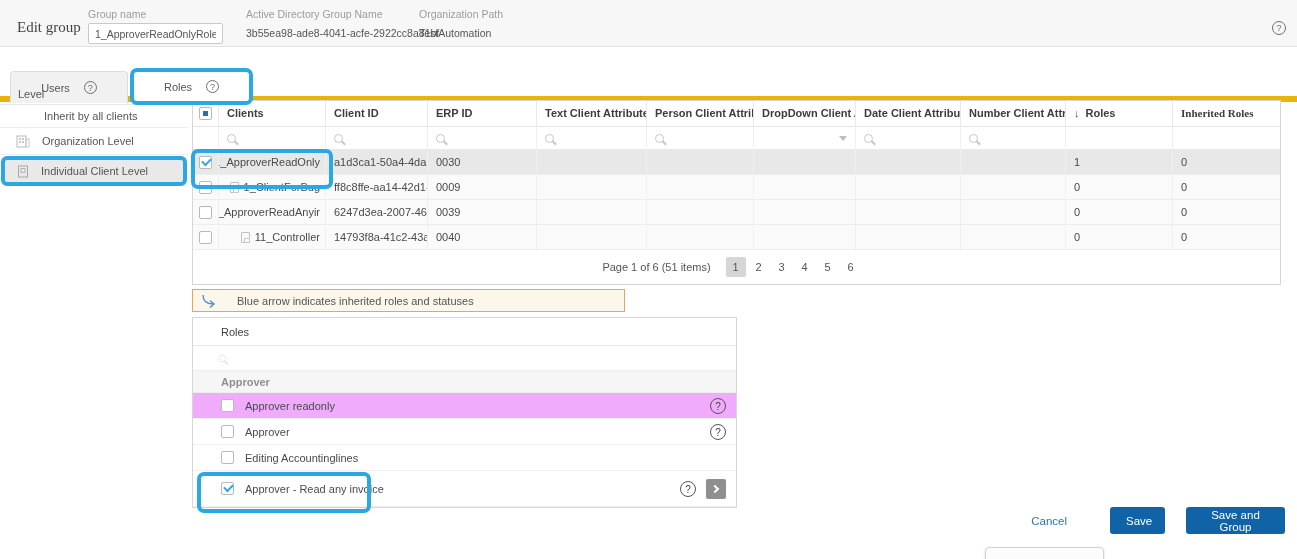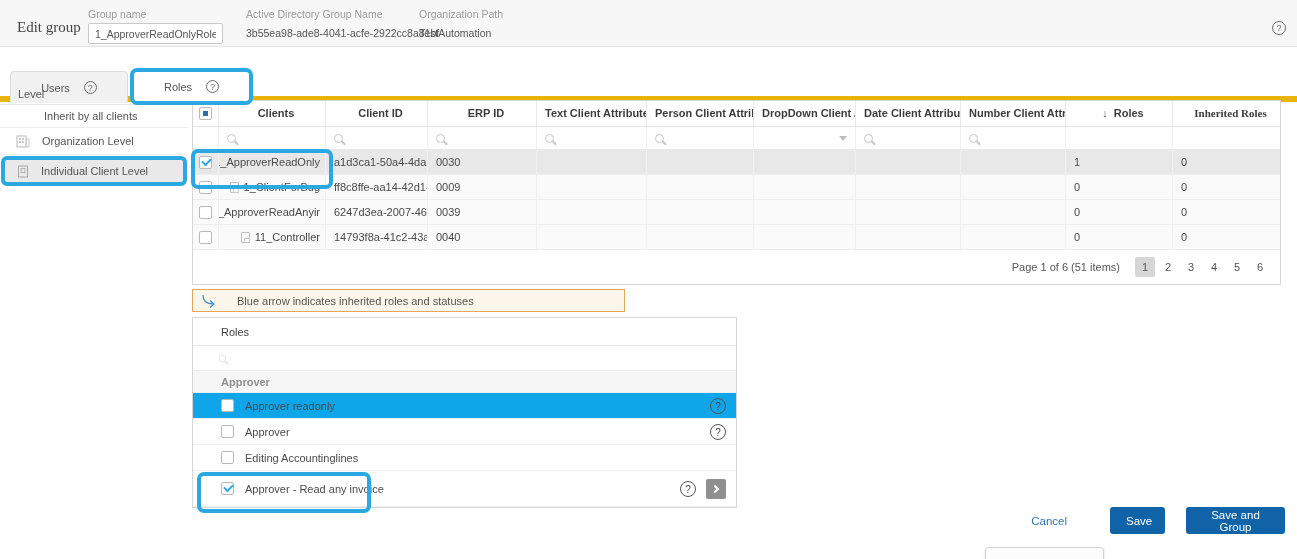--- a/index.html
+++ b/index.html
@@ -41,21 +41,21 @@
   .side-item { display:flex; align-items:center; height:27px; border-bottom:1px solid #ededed;
     padding-left:16px; gap:12px; color:#555; cursor:pointer; }
   .side-item svg { flex:0 0 auto; }
   .side-sub { padding-left:44px; height:23px; }
   .side-item.sel { height:30px; background:#e9e9e9; border:4px solid var(--hl);
     border-radius:6px; margin:1px 1px 0 1px; padding-left:12px; }
 
   
   .grid { position:absolute; left:192px; top:100px; width:1089px; background:#fff;
     border:1px solid #d6d6d6; }
-  .grow { display:grid; grid-template-columns:26px 107px 102px 109px 110px 107px 102px 105px 105px 107px 1fr;text-align:center; }
+  .grow { display:grid; grid-template-columns:26px 107px 102px 109px 110px 107px 102px 105px 105px 107px 1fr; }
   .gh { height:26px; }
   .gh > div { border-right:1px solid #e9e9e9; border-bottom:1px solid #e4e4e4;
     line-height:25px; padding-left:8px; font-weight:bold; color:#3c3c3c; font-size:11px;
     white-space:nowrap; overflow:hidden; }
   .gh > div:last-child { border-right:none;font-family:Liberation Serif, serif; }
   .gf { height:23px; }
   .gf > div { border-right:1px solid #efefef; border-bottom:1px solid #e8e8e8;
     display:flex; align-items:center; padding-left:8px; }
   .gf > div:last-child { border-right:none; }
   .gr { height:25px; background:#fafafa; }
@@ -79,21 +79,21 @@
   .mag { position:relative; width:9px; height:9px; border:1.5px solid #c6c6c6;
     border-radius:50%; display:inline-block; }
   .mag::after { content:""; position:absolute; width:5px; height:1.5px; background:#c6c6c6;
     right:-4px; bottom:-2px; transform:rotate(45deg); }
   .caret { margin-left:auto; margin-right:8px; width:0; height:0;
     border-left:4px solid transparent; border-right:4px solid transparent; border-top:5px solid #bdbdbd; }
   .doc-ico { width:9px; height:11px; border:1px solid #c0c0c0; border-radius:1px; position:relative; flex:0 0 auto; }
   .doc-ico::after { content:""; position:absolute; left:2px; top:5px; width:4px; height:3px; border:1px solid #c9c9c9; }
 
   
-  .pager { height:34px; display:flex; align-items:center; justify-content:flex-end;
+  .pager { height:34px; display:flex; align-items:center; justify-content:center;
     gap:3px; padding-right:10px; color:#555; }
   .pager-summary { margin-right:12px; }
   .pg { min-width:20px; height:20px; line-height:20px; text-align:center; border-radius:2px;
     color:#555; cursor:pointer; padding:0 4px; }
   .pg.cur { background:#d6d6d6; }
 
   
   .hl-row-box { position:absolute; left:-2px; top:48px; width:142px; height:40px;
     border:4px solid var(--hl); border-radius:7px; pointer-events:none; z-index:4; }
 
@@ -107,21 +107,21 @@
     border:1px solid #d6d6d6; }
   .rp-title { height:28px; line-height:28px; padding-left:28px; color:#3e3e3e;
     border-bottom:1px solid #e6e6e6; }
   .rp-filter { height:25px; border-bottom:1px solid #eee; display:flex; align-items:center; padding-left:25px; }
   .rp-filter .mag { border-color:#e0e0e0; transform:scale(.8); }
   .rp-filter .mag::after { background:#e0e0e0; }
   .rp-group { height:22px; line-height:22px; padding-left:28px; background:#f6f6f6;
     font-weight:bold; color:#8f8f8f; border-bottom:1px solid #eee; }
   .role-item { position:relative; display:flex; align-items:center; height:26px;
     padding:0 10px 0 28px; gap:11px; border-bottom:1px solid #f0f0f0; color:#4a4a4a; }
-  .role-item.shaded { background:#0ea5e9; }
+  .role-item.shaded { background:#f0abfc; }
   .role-item.sel { height:36px;align-items:center; }
   .role-item.sel::before { content:""; position:absolute; left:4px; top:1px; width:166px;
     height:33px; border:4px solid var(--hl); border-radius:7px; pointer-events:none; }
   .role-right { margin-left:auto; display:flex; align-items:center; gap:10px; }
   .role-item .help-circ { width:16px; height:16px; line-height:15px; font-size:10px; border-color:#555; color:#444; }
   .detail-btn { width:20px; height:20px; background:#8f8f8f; border-radius:2px;
     display:flex; align-items:center; justify-content:center; cursor:pointer; }
   .chev { width:6px; height:6px; border-top:2px solid #fff; border-right:2px solid #fff;
     transform:rotate(45deg); margin-right:2px; }
 

